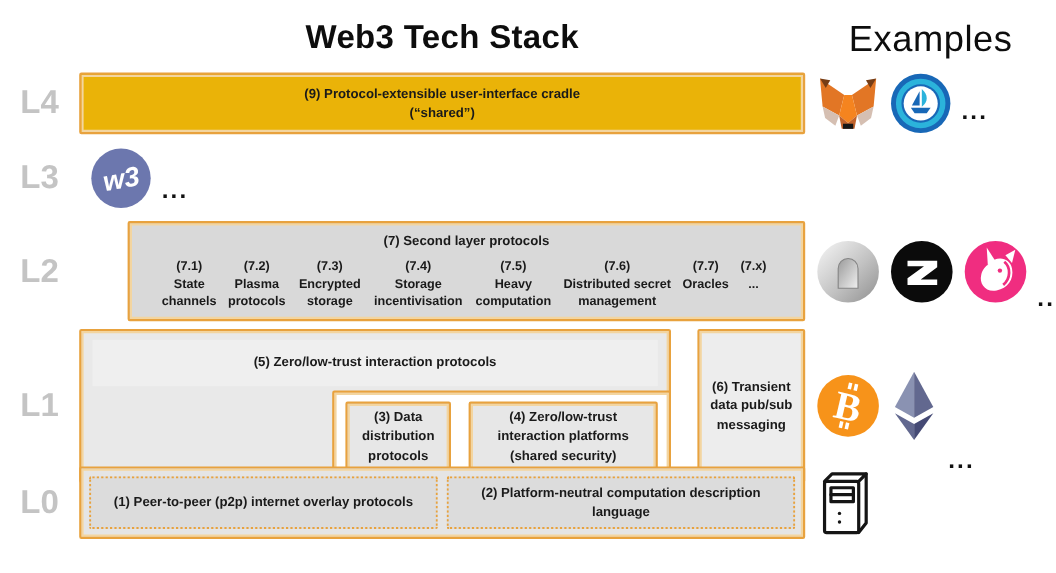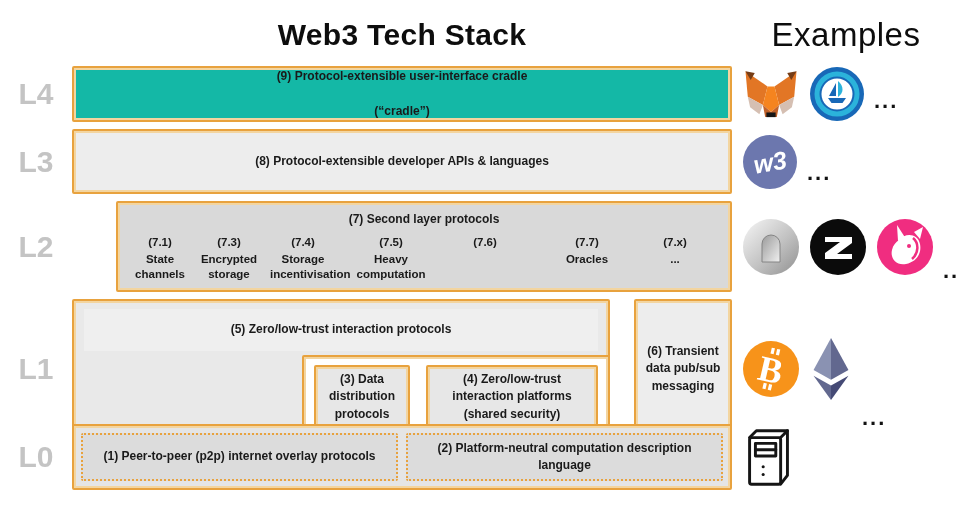--- a/index.html
+++ b/index.html
@@ -9,26 +9,26 @@
   .title{grid-column:2;text-align:center;font-size:30px;font-weight:600;letter-spacing:.3px;color:#0d0d0d;}
   .examples-title{grid-column:3;text-align:center;font-size:33px;font-weight:400;letter-spacing:.5px;color:#0d0d0d;}
 
   .row{display:grid;grid-template-columns:72px 660px 1fr;align-items:stretch;margin-bottom:7px;}
   .row-l4{height:56px}.row-l3{height:65px}.row-l2{height:91px}.row-l1{height:118px}.row-l0{height:55px;margin-bottom:4px;}
   .lab{align-self:center;text-align:center;font-size:30px;font-weight:bold;color:#c4c4c4;}
 
   .obox{border:2px solid #E8A23E;box-shadow:inset 0 0 0 2px #f3d5a0;border-radius:2px;box-sizing:border-box;}
   .btxt{font-size:12px;font-weight:bold;line-height:1.45;}
 
-  .l4box{background:#14b8a6;display:flex;flex-direction:column;align-items:center;justify-content:space-between;text-align:center;}
+  .l4box{background:#eab308;display:flex;flex-direction:column;align-items:center;justify-content:center;text-align:center;}
   .l3box{background:#ededed;display:flex;align-items:center;justify-content:center;text-align:center;}
 
   .l2box{background:#d9d9d9;display:flex;flex-direction:column;margin-left:44px;}
   .l2title{text-align:center;margin-top:9px;font-size:12px;font-weight:bold;}
-  .l2items{display:flex;justify-content:space-between;align-items:flex-start;padding:0 30px 0 14px;margin-top:9px;}
+  .l2items{display:flex;justify-content:space-between;align-items:flex-start;padding:0 30px 0 26px;margin-top:9px;}
   .l2i{text-align:center;font-size:11.5px;font-weight:bold;line-height:1.35;}
   .l2i .num{margin-bottom:1px;}
   .l2i:nth-child(1){width:56px}.l2i:nth-child(2){width:60px}.l2i:nth-child(3){width:66px}
   .l2i:nth-child(4){width:88px}.l2i:nth-child(5){width:78px}.l2i:nth-child(6){width:104px}
   .l2i:nth-child(7){width:50px}.l2i:nth-child(8){width:30px}
 
   .l1wrap{display:flex;gap:24px;}
   .l1outer{flex:1;background:#e9e9e9;display:flex;flex-direction:column;}
   .box5{margin:8px 10px 0 10px;height:42px;background:#efefef;display:flex;align-items:center;justify-content:center;text-align:center;}
   .l1bottom{flex:1;display:flex;justify-content:flex-end;}
@@ -53,21 +53,21 @@
 
   <div class="header">
     <div class="title">Web3 Tech Stack</div>
     <div class="examples-title">Examples</div>
   </div>
 
   <div class="row row-l4">
     <div class="lab">L4</div>
     <div class="obox l4box">
       <div class="btxt">(9) Protocol-extensible user-interface cradle</div>
-      <div class="btxt">(“cradle”)</div>
+      <div class="btxt">(“shared”)</div>
     </div>
     <div class="ex">
       <svg class="icon" width="58" height="55" viewBox="0 0 100 92">
         <polygon points="6,6 44,32 36,64 10,50" fill="#E27625"></polygon>
         <polygon points="94,6 56,32 64,64 90,50" fill="#E27625"></polygon>
         <polygon points="6,6 22,9 15,21" fill="#763D16"></polygon>
         <polygon points="94,6 78,9 85,21" fill="#763D16"></polygon>
         <polygon points="44,32 56,32 64,64 50,76 36,64" fill="#F5841F"></polygon>
         <polygon points="10,50 36,64 30,80 14,68" fill="#D5BFB2"></polygon>
         <polygon points="90,50 64,64 70,80 86,68" fill="#D5BFB2"></polygon>
@@ -81,55 +81,57 @@
         <polygon points="27,17 27,30 20,30" fill="#1868B7"></polygon>
         <path d="M29,15 C35,20 35,27 29,31 Z" fill="#2BB3DB"></path>
         <path d="M19,32 H37 L33.5,37 H22.5 Z" fill="#1868B7"></path>
       </svg>
       <span class="dots">...</span>
     </div>
   </div>
 
   <div class="row row-l3">
     <div class="lab">L3</div>
-    <div class="obox l3box">
-      <div class="btxt">(8) Protocol-extensible developer APIs &amp; languages</div>
-    </div>
     <div class="ex">
       <svg class="icon" width="56" height="56" viewBox="0 0 56 56">
         <circle cx="28" cy="28" r="27" fill="#6C77AE"></circle>
         <text x="28" y="37" text-anchor="middle" font-size="25" font-style="italic" font-weight="bold" fill="#ffffff" font-family="Liberation Sans, sans-serif" transform="rotate(-10 28 28)">w3</text>
       </svg>
       <span class="dots">...</span>
     </div>
   </div>
 
   <div class="row row-l2">
     <div class="lab">L2</div>
     <div class="obox l2box">
       <div class="l2title">(7) Second layer protocols</div>
       <div class="l2items">
         <div class="l2i">
             <div class="num">(7.1)</div>
             <div class="name">State channels</div>
           </div>
         <div class="l2i">
+            <div class="num">(7.2)</div>
+            <div class="name">Plasma protocols</div>
+          </div>
+        <div class="l2i">
             <div class="num">(7.3)</div>
             <div class="name">Encrypted storage</div>
           </div>
         <div class="l2i">
             <div class="num">(7.4)</div>
             <div class="name">Storage incentivisation</div>
           </div>
         <div class="l2i">
             <div class="num">(7.5)</div>
             <div class="name">Heavy computation</div>
           </div>
         <div class="l2i">
             <div class="num">(7.6)</div>
+            <div class="name">Distributed secret management</div>
           </div>
         <div class="l2i">
             <div class="num">(7.7)</div>
             <div class="name">Oracles</div>
           </div>
         <div class="l2i">
             <div class="num">(7.x)</div>
             <div class="name">...</div>
           </div>
       </div>

